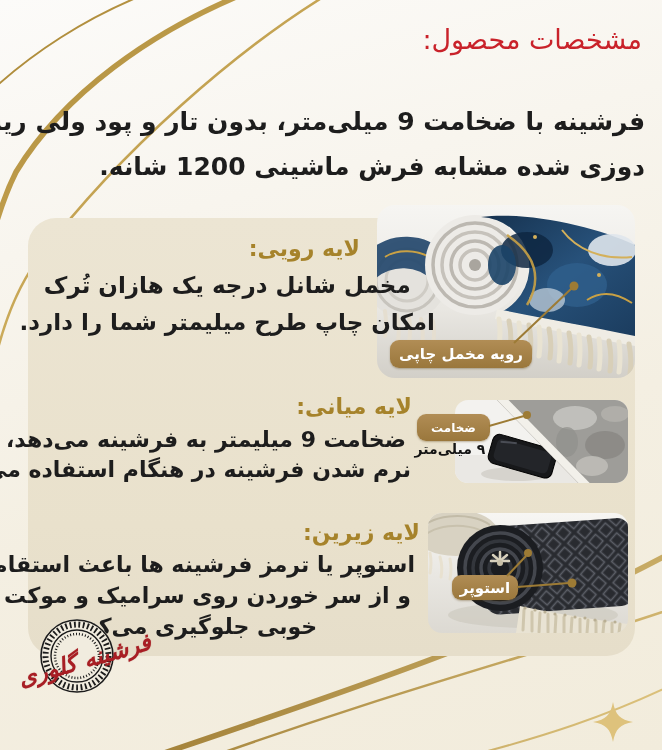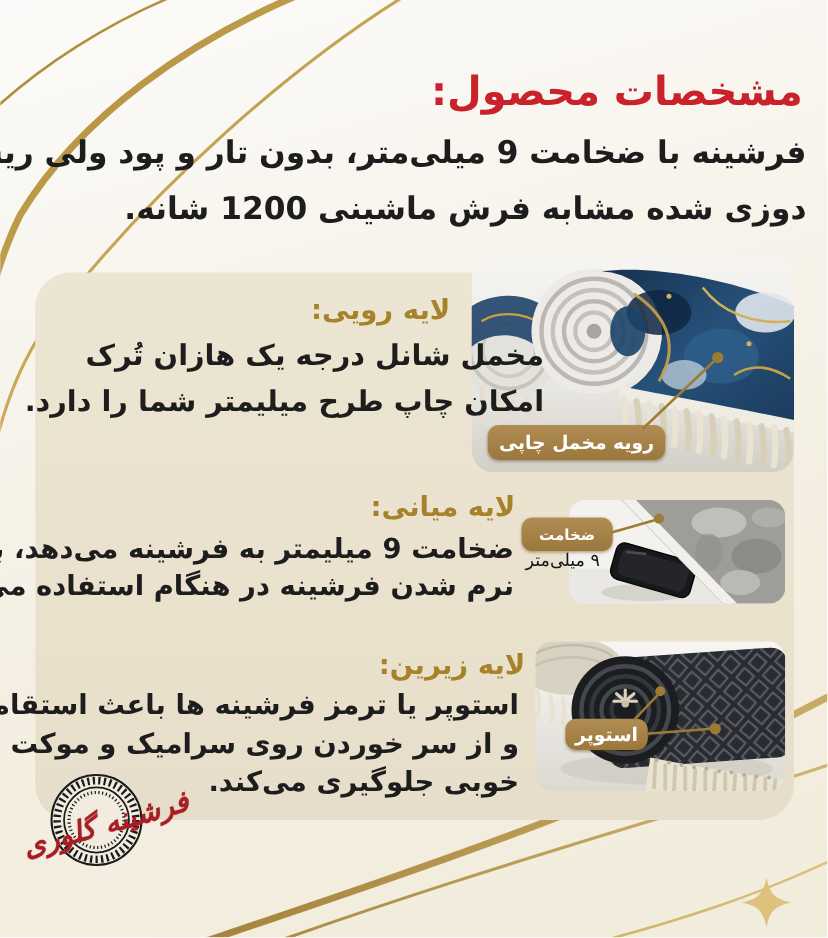--- a/index.html
+++ b/index.html
@@ -4,55 +4,55 @@
 <style>
   html,body{margin:0;padding:0;background:#ffffff;}
   .canvas{
     position:relative;width:662px;height:750px;overflow:hidden;
     background:linear-gradient(165deg,#fcfbf9 0%,#f8f5ee 28%,#f4efe2 60%,#f2ecdc 100%);
     font-family:"DejaVu Sans",sans-serif;
     direction:rtl;
   }
   .decor{position:absolute;left:0;top:0;z-index:0;}
   .page-title{
-    position:absolute;right:20px;top:54px;z-index:3;
-    font-size:32px;font-weight:bold;color:#c9222a;white-space:nowrap;
+    position:absolute;right:20px;top:24px;z-index:3;
+    font-size:27px;font-weight:normal;color:#c9222a;white-space:nowrap;
   }
   .intro{position:absolute;right:17px;top:99px;z-index:3;text-align:right;}
   .intro-line{font-size:25px;font-weight:bold;color:#1d1d1d;line-height:45px;white-space:nowrap;}
   .panel{
     position:absolute;left:28px;top:218px;width:607px;height:438px;z-index:1;
     border-radius:28px;background:linear-gradient(180deg,#ece5d3 0%,#e9e1cc 70%,#e6decа 100%);
     background:linear-gradient(180deg,#ece5d3 0%,#e9e1cc 70%,#e6deca 100%);
   }
   .photo{position:absolute;overflow:hidden;z-index:2;}
   .photo1{left:377px;top:205px;width:258px;height:173px;border-radius:18px;}
   .photo2{left:455px;top:400px;width:173px;height:83px;border-radius:13px;}
   .photo3{left:428px;top:513px;width:200px;height:120px;border-radius:14px;}
   .sec-head{position:absolute;z-index:3;font-size:22px;font-weight:bold;color:#a6832b;white-space:nowrap;}
   .h1{right:302px;top:236px;}
   .h2{right:250px;top:394px;}
   .h3{right:242px;top:520px;}
   .sec-text{position:absolute;z-index:3;text-align:right;color:#1d1d1d;font-weight:bold;}
-  .sec-text div{white-space:nowrap;}
+  .sec-text div{white-space:nowrap;text-align:center;}
   .t1{right:227px;top:267px;font-size:23px;line-height:37px;}
   .t2{right:251px;top:425px;font-size:22px;line-height:30px;}
   .t3{right:247px;top:549px;font-size:22px;line-height:31px;}
   .tag{
     position:absolute;z-index:4;display:flex;align-items:center;justify-content:center;
     background:linear-gradient(180deg,#b18d55 0%,#9a773c 100%);
     color:#ffffff;font-weight:bold;border-radius:9px;
     box-shadow:0 1px 2px rgba(90,60,10,.35);white-space:nowrap;
   }
   .tag1{left:390px;top:340px;width:142px;height:28px;font-size:15px;}
   .tag2{left:417px;top:414px;width:73px;height:27px;font-size:12px;}
   .tag3{left:452px;top:575px;width:66px;height:25px;font-size:15px;}
   .tag-sub{
     position:absolute;left:406px;top:441px;width:88px;z-index:4;
-    text-align:center;font-size:14px;font-weight:normal;color:#141414;white-space:nowrap;
+    text-align:center;font-size:14px;font-weight:bold;color:#141414;white-space:nowrap;
   }
   .connectors{position:absolute;left:0;top:0;z-index:5;pointer-events:none;}
   .logo{position:absolute;left:8px;top:604px;width:155px;height:112px;z-index:6;}
   .logo-text{
     position:absolute;left:8px;top:42px;z-index:2;
     transform:rotate(-16deg);transform-origin:center;
     font-family:"DejaVu Serif",serif;font-style:italic;font-weight:bold;
     font-size:23px;color:#a81e24;white-space:nowrap;
     text-shadow:0 0 1px rgba(140,20,25,.4);
   }

